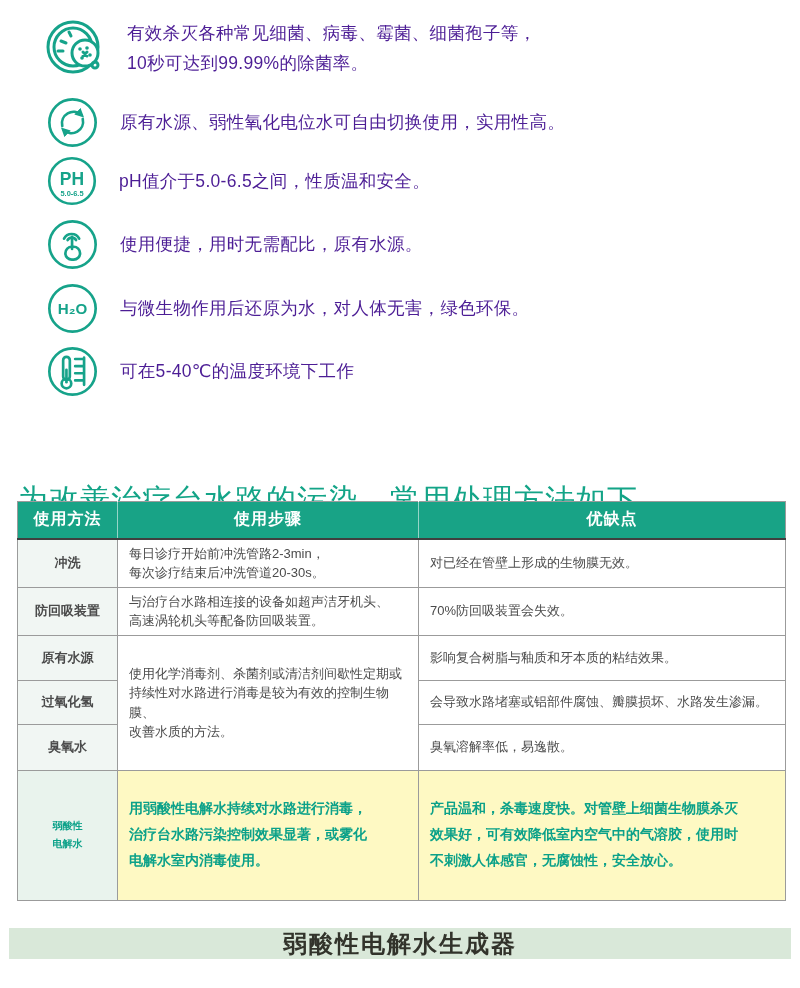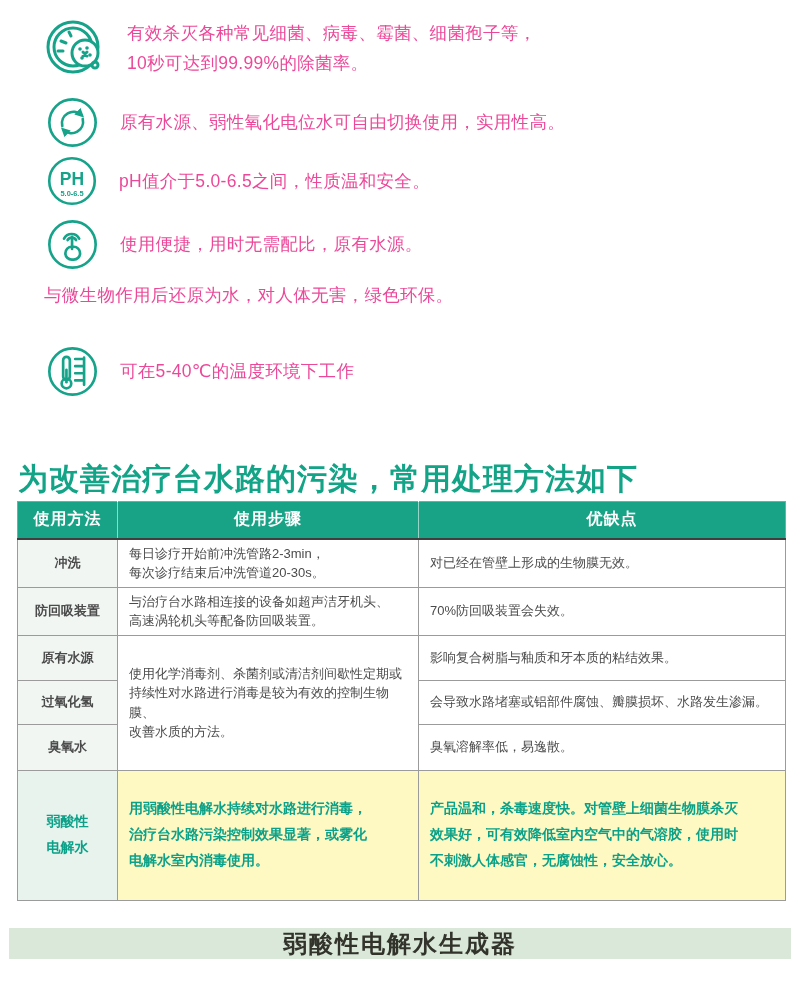--- a/index.html
+++ b/index.html
@@ -13,35 +13,35 @@
   }
 
   
   .feature {
     position:absolute; left:44px;
     display:flex; align-items:center; gap:19px;
   }
   .icon-wrap { flex:0 0 auto; display:block; }
   .icon-wrap svg { display:block; }
   .feature-text {
-    font-size:17.5px; color:#ec4899;
+    font-size:17.5px; color:#4c1d95;
     line-height:1.72; white-space:pre-line;
     letter-spacing:0.3px;
   }
   .f1 { top:16px; }
   .f2 { top:94px; }
   .f3 { top:153px; }
   .f4 { top:216px; }
   .f5 { top:280px; }
   .f6 { top:343px; }
 
   
   .section-heading {
-    position:absolute; left:18px; top:458px;
-    font-size:30px; font-weight:bold; color:#13a487;
+    position:absolute; left:18px; top:479px;
+    font-size:30px; font-weight:normal; color:#13a487;
     letter-spacing:1px; line-height:1.4;
   }
 
   
   table.methods {
     position:absolute; left:17px; top:501px;
     width:768px;
     border-collapse:collapse;
     table-layout:fixed;
   }
@@ -78,21 +78,21 @@
   tr.r2 { height:45px;margin-top:40px; }
   tr.r3 { height:45px; }
   tr.r4 { height:44px; }
   tr.r5 { height:46px; }
   tr.r6 { height:130px; }
 
   tr.highlight td {
     background:#fef9c3; color:#0ba189;
     font-weight:bold; font-size:14px; line-height:1.85;
   }
-  tr.highlight td.method-cell { background:#e9f3ed; color:#0ba189; font-size:14px; }
+  tr.highlight td.method-cell { background:#e9f3ed; color:#0ba189; font-size:10px; }
 
   
   .banner {
     position:absolute; left:9px; top:928px;
     width:782px; height:31px;
     background:#d9e8d9;
     display:flex; align-items:flex-start; justify-content:center;
   }
   .banner-title {
     font-size:24px; font-weight:bold; color:#32332b;
@@ -161,20 +161,26 @@
         <path class="ic" stroke-width="2.6" d="M22.5,25.5 a9.5,9.5 0 0 1 17,0"></path>
         <path class="ic" stroke-width="2.6" d="M26.5,27 a5.5,5.5 0 0 1 9.5,0"></path>
         <path class="ic" stroke-width="4.2" d="M31.5,23.5 V37"></path>
         <rect class="ic" x="24" y="34.5" width="16.5" height="14.5" rx="7.2" stroke-width="3"></rect>
       </svg>
     </span>
     <p class="feature-text">使用便捷，用时无需配比，原有水源。</p>
   </div>
 
   <div class="feature f5">
+    <span class="icon-wrap">
+      <svg width="57" height="57" viewBox="0 0 64 64">
+        <circle class="ic" cx="32" cy="32" r="26"></circle>
+        <text class="ic-txt" x="32" y="38" font-size="17" text-anchor="middle">H₂O</text>
+      </svg>
+    </span>
     <p class="feature-text">与微生物作用后还原为水，对人体无害，绿色环保。</p>
   </div>
 
   <div class="feature f6">
     <span class="icon-wrap">
       <svg width="57" height="57" viewBox="0 0 64 64">
         <circle class="ic" cx="32" cy="32" r="26"></circle>
         <rect class="ic" x="21.5" y="15.5" width="7.5" height="26" rx="3.75" stroke-width="2.6"></rect>
         <circle class="ic" cx="25.2" cy="45.5" r="5.4" stroke-width="2.6"></circle>
         <path class="ic" stroke-width="3" d="M25.2,30 V44"></path>

